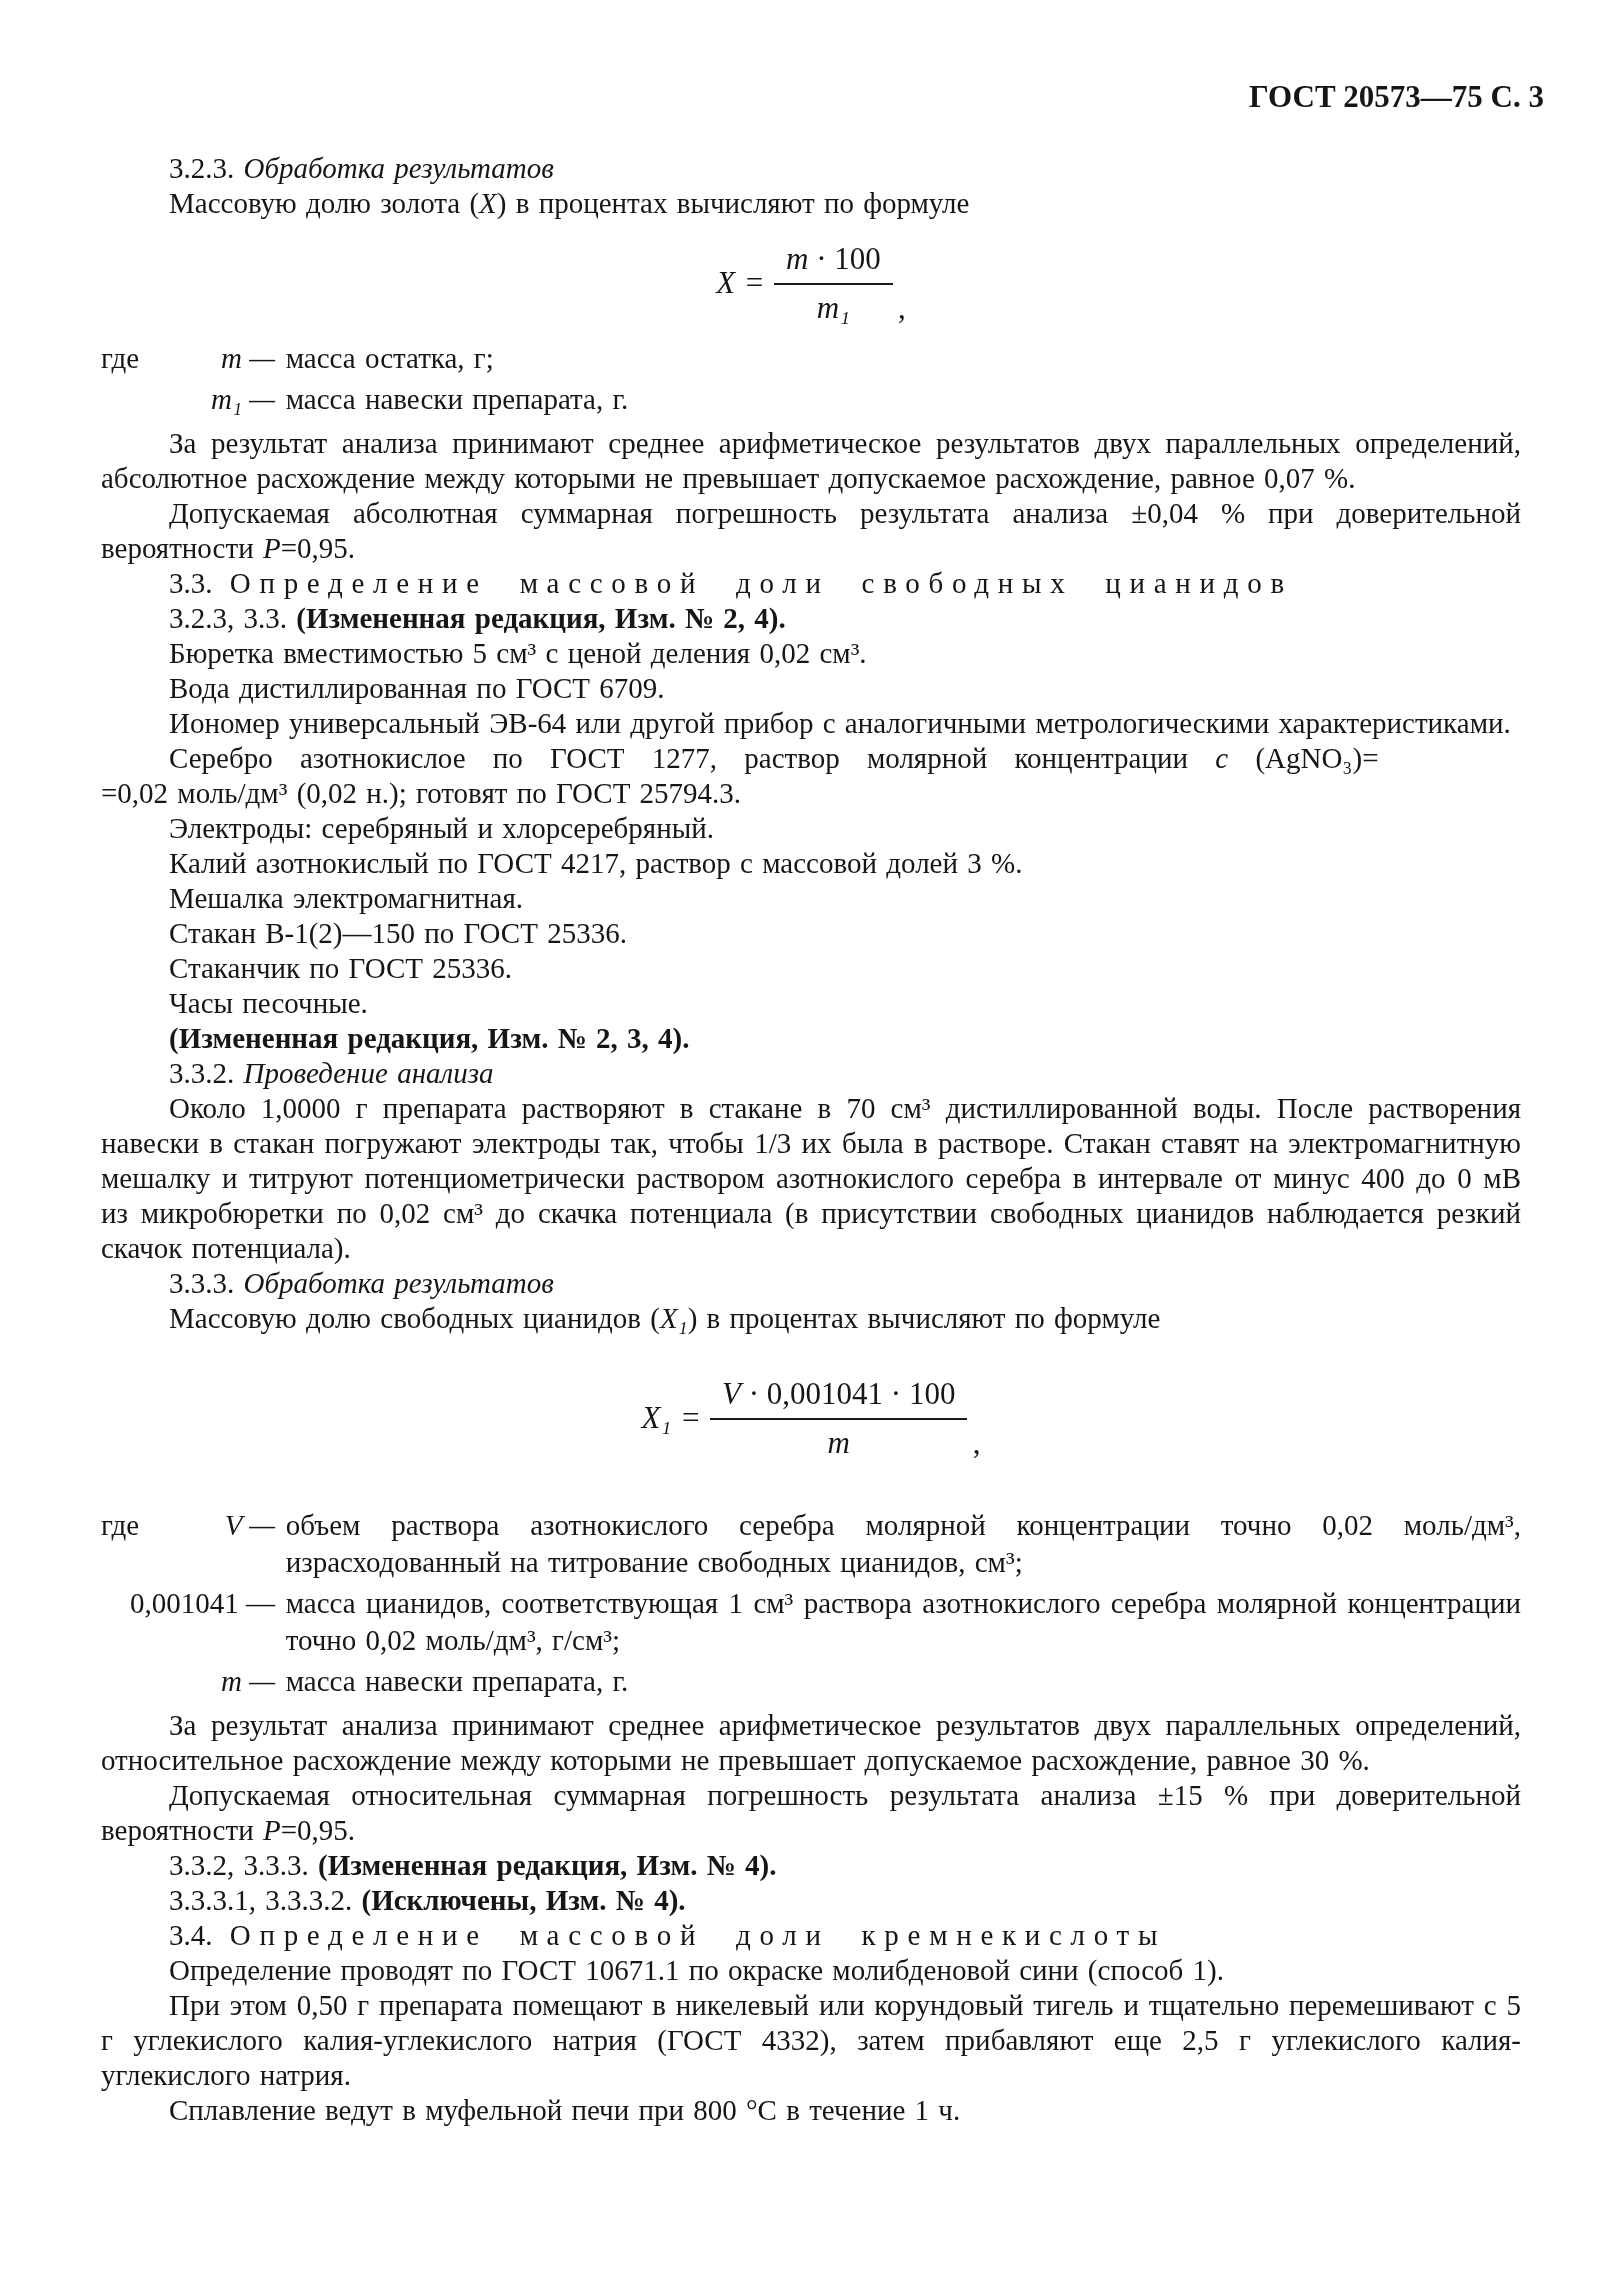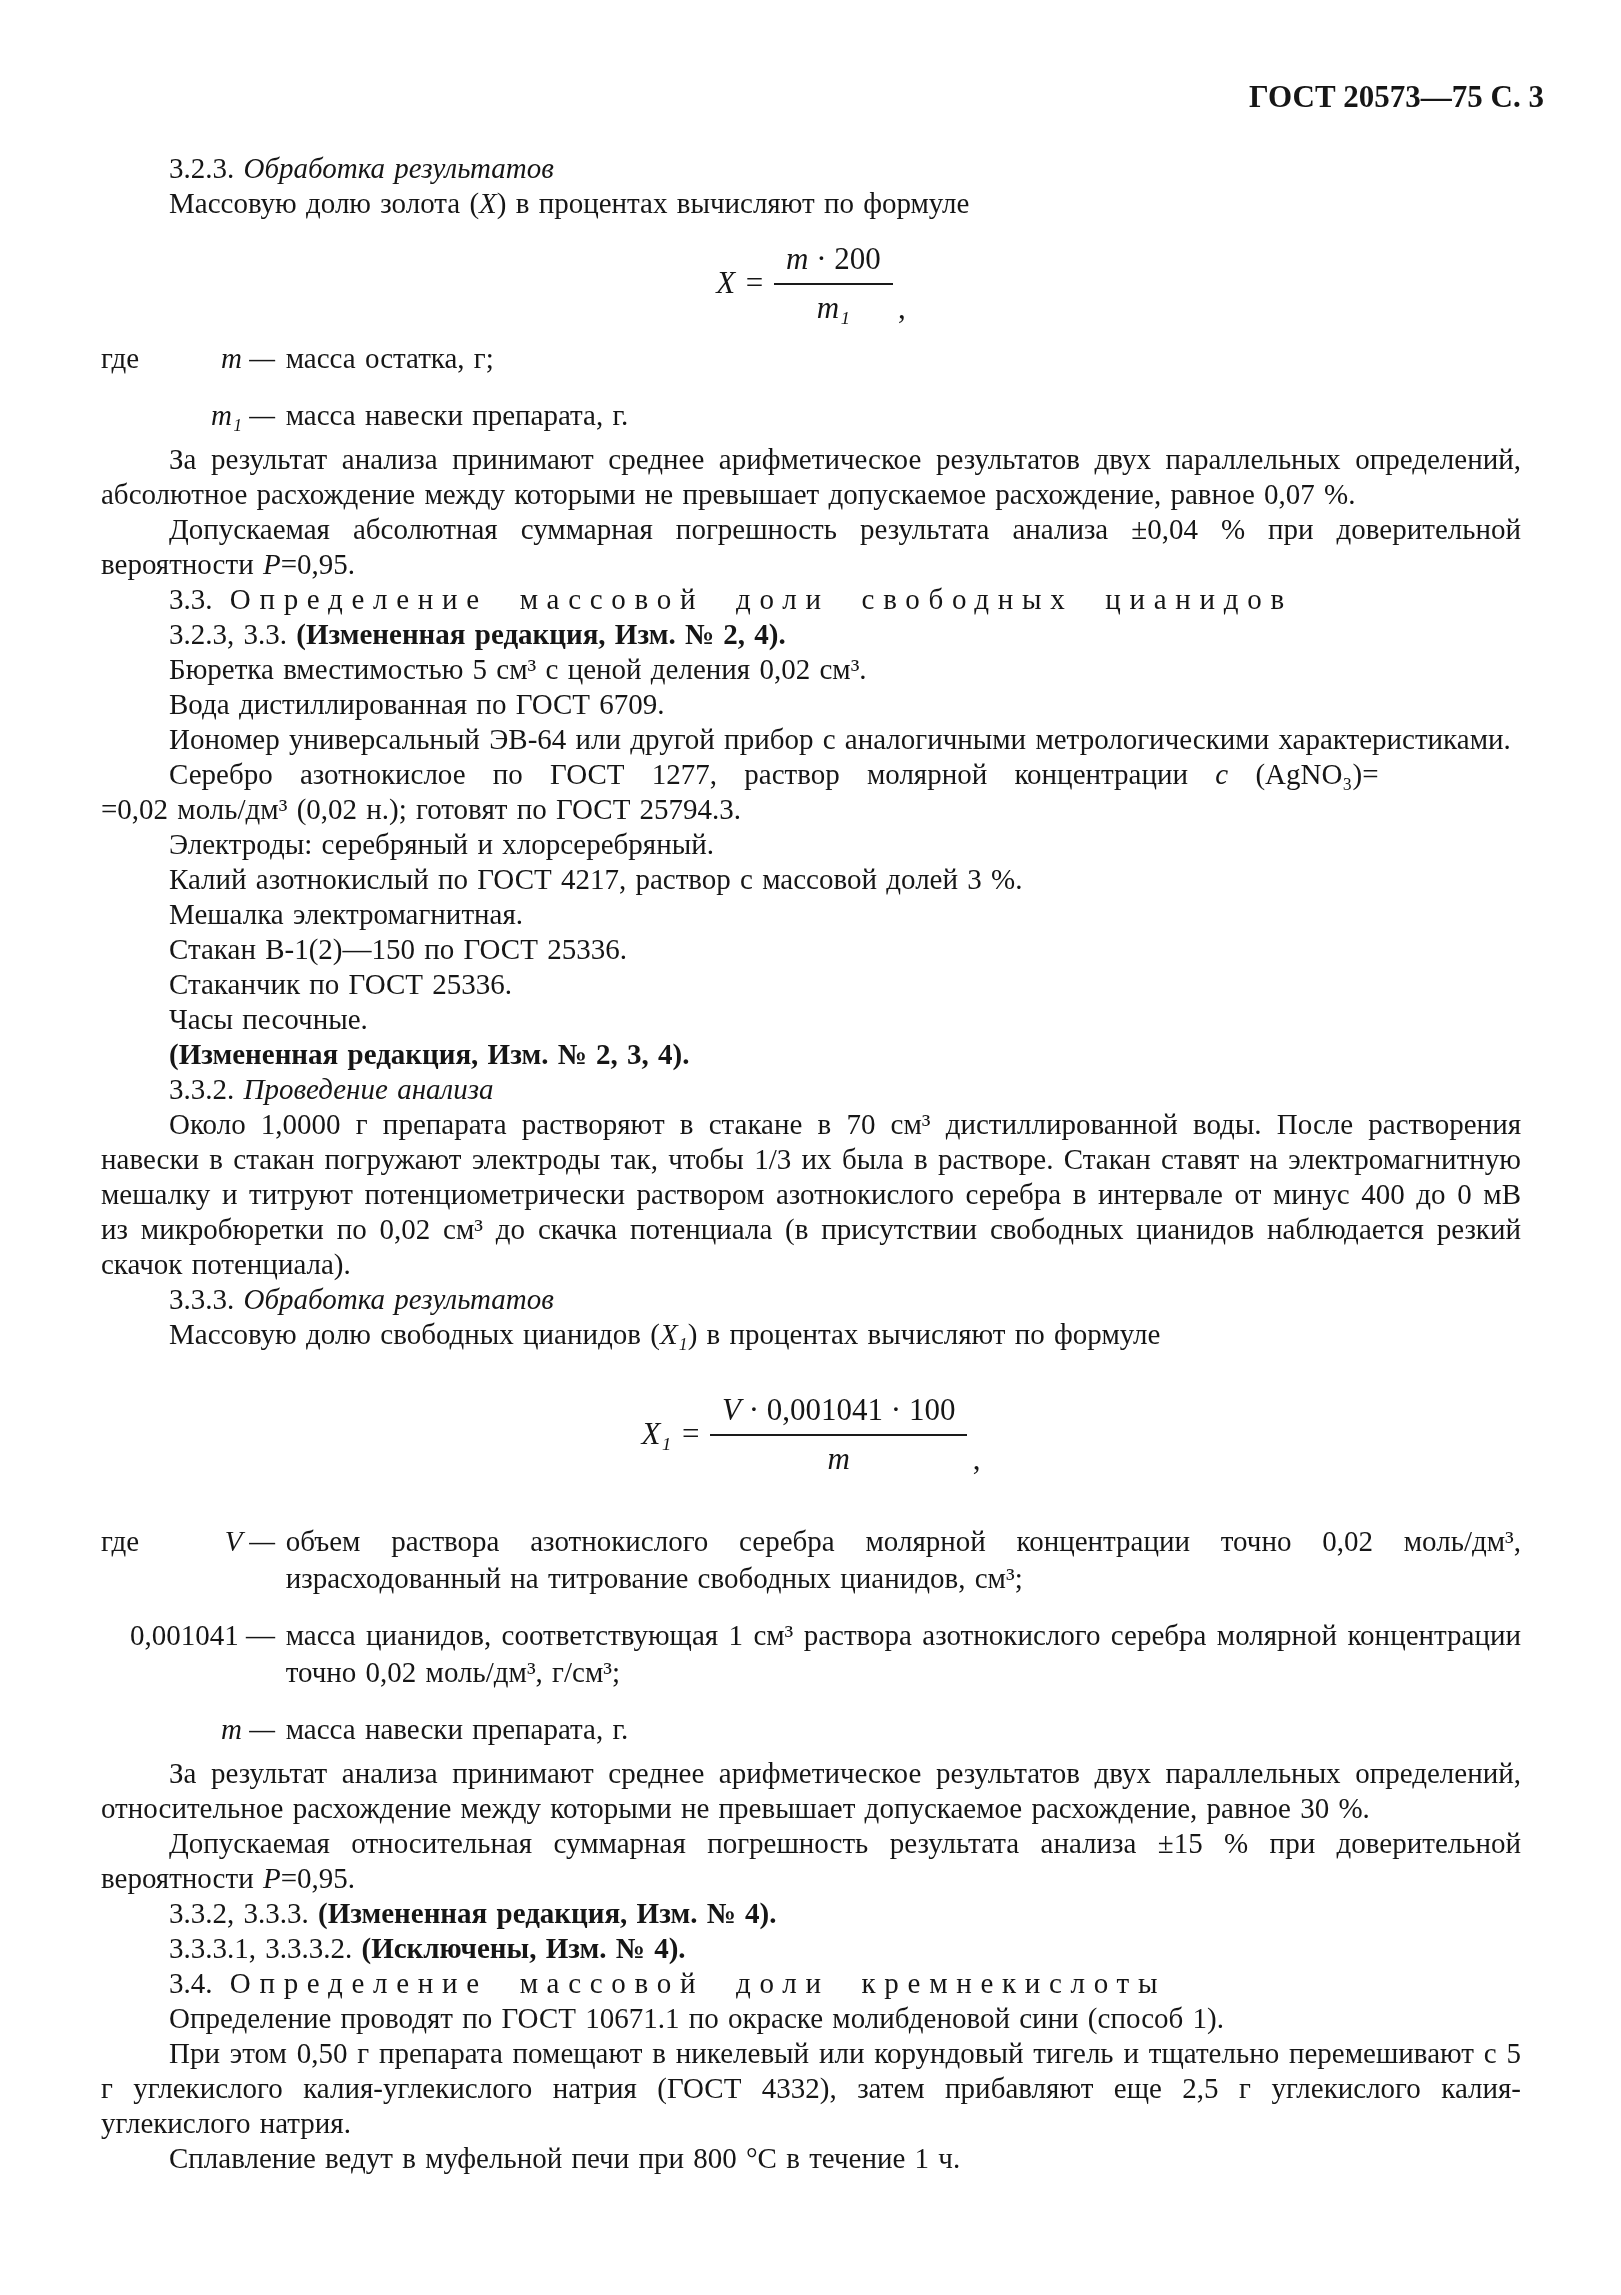--- a/index.html
+++ b/index.html
@@ -58,21 +58,21 @@
     align-items:center;
     margin-left:10.7px;
   }
   .fnum{padding:1.3px 12px 6.7px 12px;border-bottom:2px solid #1a1a1a;white-space:nowrap;}
   .fden{padding-top:5.3px;}
   .f-comma{align-self:flex-end;margin-left:5.3px;}
   
   .where{
     display:grid;
     grid-template-columns:47px 127px 1fr;
-    row-gap:20px;
+    row-gap:4px;
     font-size:29px;
     line-height:37px;
     margin:6.7px 0 8px 0;
   }
   .where .wpref{text-align:left;}
   .where .term{text-align:right;white-space:nowrap;}
   .where .span2{grid-column:1/3;text-align:right;white-space:nowrap;}
   .where .desc{padding-left:10.7px;text-align:justify;word-spacing:2px;}
 </style>
 </head>
@@ -87,21 +87,21 @@
   <div class="content">
 
     <p class="p"><span>3.2.3.</span><span class="i gap">Обработка результатов</span></p>
 
     <p class="p"><span>Массовую долю золота (</span><span class="i">X</span><span>) в процентах вычисляют по формуле</span></p>
 
     <div class="formula f1">
       <span class="f-lhs">X</span>
       <span class="f-eq">=</span>
       <span class="frac">
-        <span class="fnum"><span class="i">m</span><span> · 200</span></span>
+        <span class="fnum"><span class="i">m</span><span> · 100</span></span>
         <span class="fden i">m₁</span>
       </span>
       <span class="f-comma">,</span>
     </div>
 
     <div class="where">
       <span class="wpref">где</span>
       <span class="term i">m —</span>
       <span class="desc">масса остатка, г;</span>
       <span class="wpref"></span>

